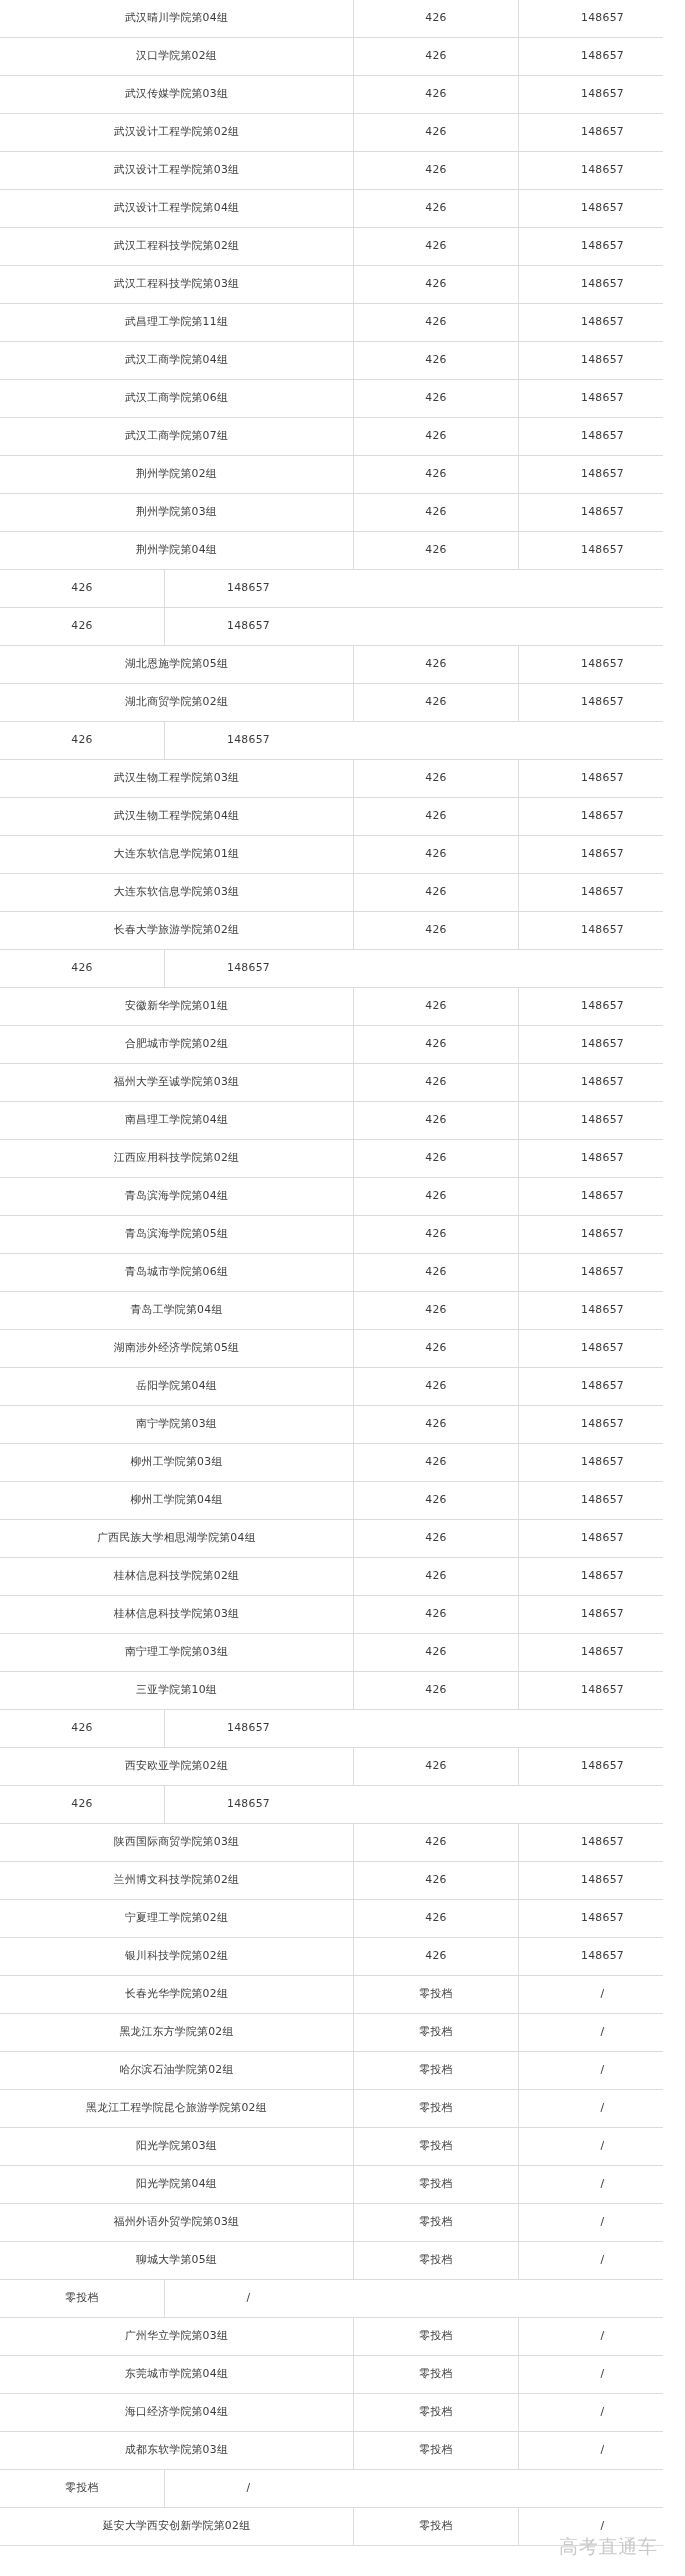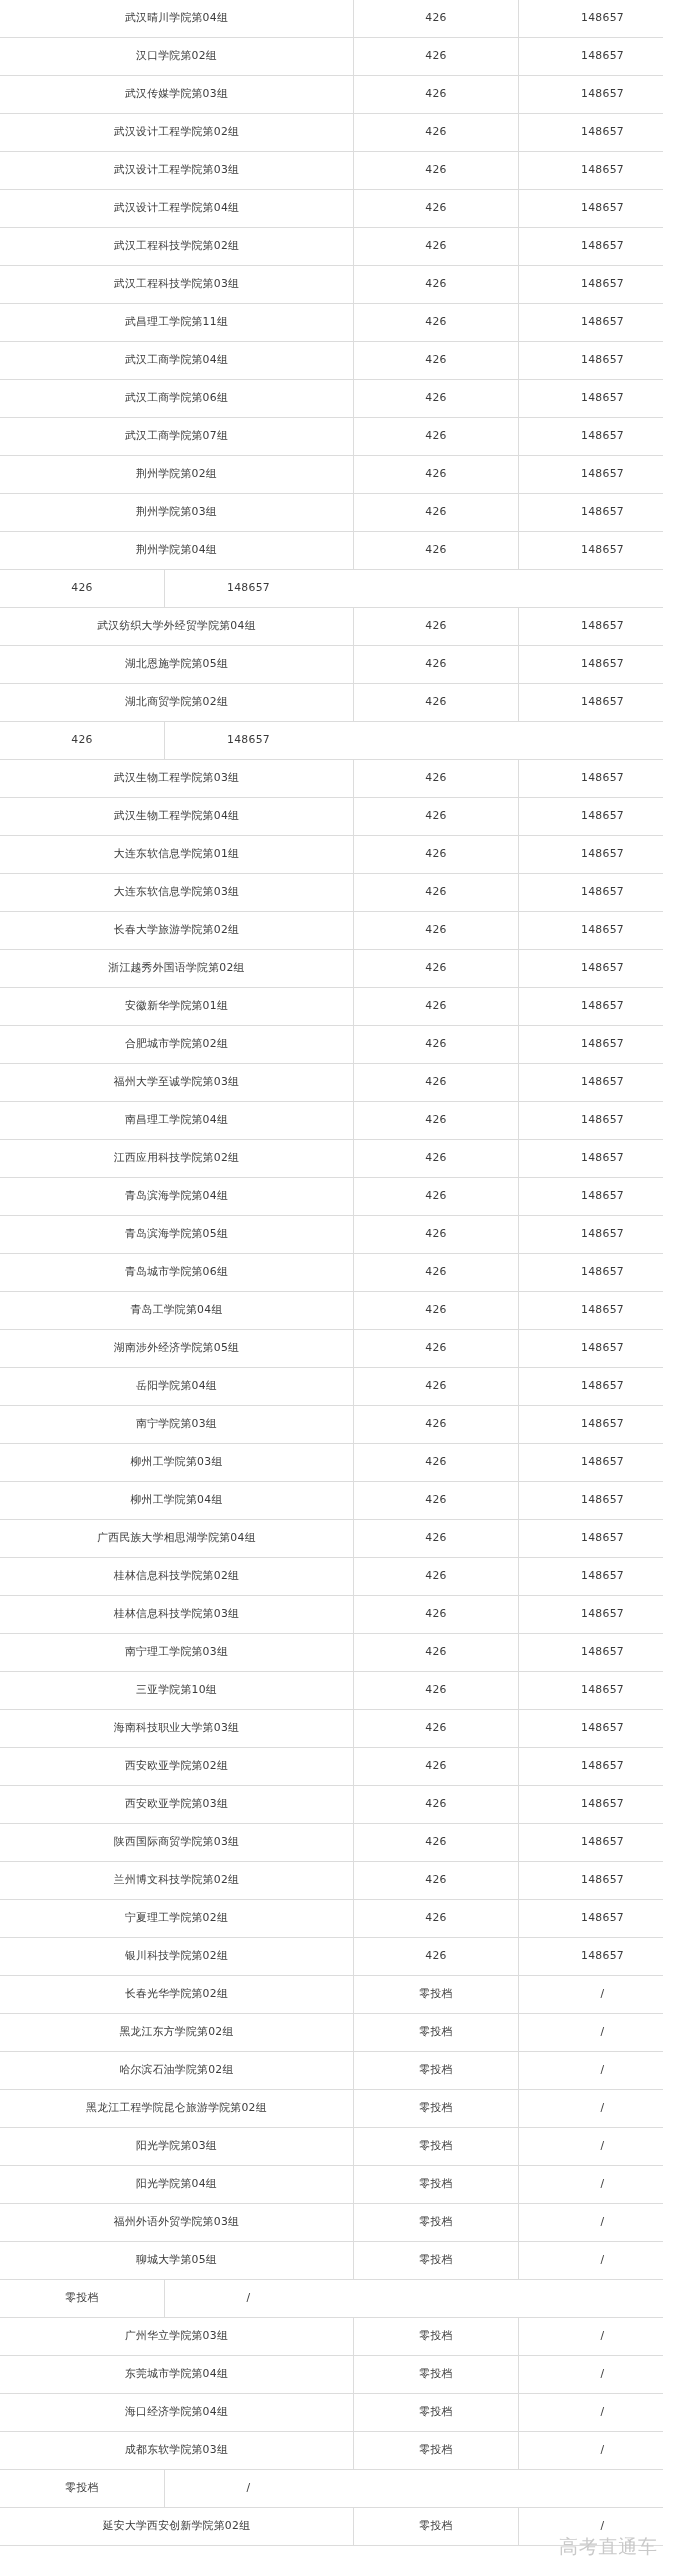--- a/index.html
+++ b/index.html
@@ -155,21 +155,20 @@
     <div class="cell score">426</div>
     <div class="cell rank">148657</div>
   </div>
 
   <div class="row">
     <div class="cell score">426</div>
     <div class="cell rank">148657</div>
   </div>
 
   <div class="row">
-    <div class="cell name">武汉纺织大学外经贸学院第04组</div>
     <div class="cell score">426</div>
     <div class="cell rank">148657</div>
   </div>
 
   <div class="row">
     <div class="cell name">湖北恩施学院第05组</div>
     <div class="cell score">426</div>
     <div class="cell rank">148657</div>
   </div>
 
@@ -208,21 +207,20 @@
     <div class="cell rank">148657</div>
   </div>
 
   <div class="row">
     <div class="cell name">长春大学旅游学院第02组</div>
     <div class="cell score">426</div>
     <div class="cell rank">148657</div>
   </div>
 
   <div class="row">
-    <div class="cell name">浙江越秀外国语学院第02组</div>
     <div class="cell score">426</div>
     <div class="cell rank">148657</div>
   </div>
 
   <div class="row">
     <div class="cell name">安徽新华学院第01组</div>
     <div class="cell score">426</div>
     <div class="cell rank">148657</div>
   </div>
 
@@ -328,33 +326,31 @@
     <div class="cell rank">148657</div>
   </div>
 
   <div class="row">
     <div class="cell name">三亚学院第10组</div>
     <div class="cell score">426</div>
     <div class="cell rank">148657</div>
   </div>
 
   <div class="row">
-    <div class="cell name">海南科技职业大学第03组</div>
     <div class="cell score">426</div>
     <div class="cell rank">148657</div>
   </div>
 
   <div class="row">
     <div class="cell name">西安欧亚学院第02组</div>
     <div class="cell score">426</div>
     <div class="cell rank">148657</div>
   </div>
 
   <div class="row">
-    <div class="cell name">西安欧亚学院第03组</div>
     <div class="cell score">426</div>
     <div class="cell rank">148657</div>
   </div>
 
   <div class="row">
     <div class="cell name">陕西国际商贸学院第03组</div>
     <div class="cell score">426</div>
     <div class="cell rank">148657</div>
   </div>
 

